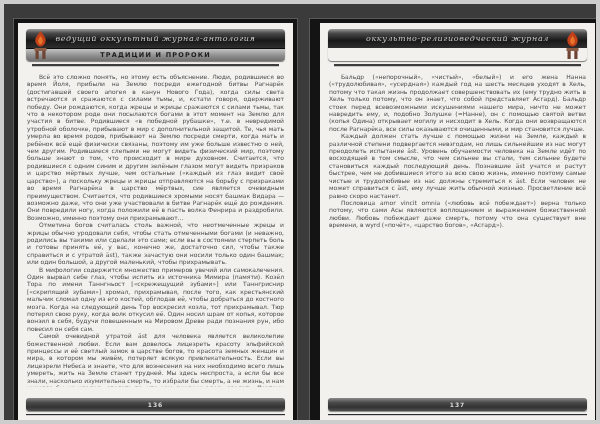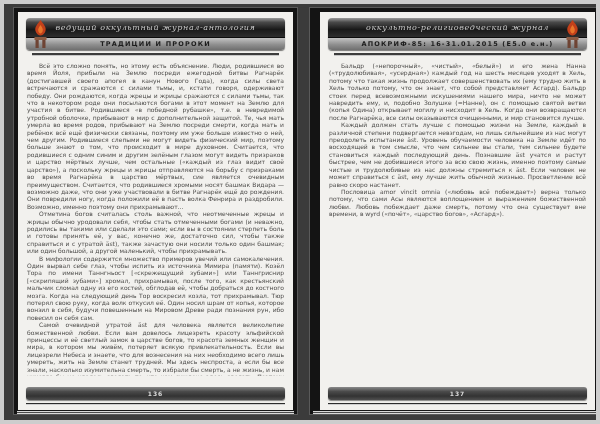--- a/index.html
+++ b/index.html
@@ -1,19 +1,19 @@
 <!DOCTYPE html>
 <html><head>
 <meta charset="utf-8">
 <style>
   html,body{margin:0;padding:0;}
   body{font-family:"DejaVu Sans",sans-serif;background:#222;}
   .canvas{position:relative;width:600px;height:424px;box-sizing:border-box;
     background:#3b3b3b;border:4px solid #cdcdcd;overflow:hidden;}
-  .page{position:absolute;top:4px;width:275px;height:398px;background:#141414;
+  .page{position:absolute;top:15px;width:275px;height:398px;background:#141414;
     padding:4px;box-shadow:0 0 0 1px #5a5a5a;}
   .page-left{left:10px;}
   .page-right{left:306px;padding-left:10px;}
   .sheet{position:relative;width:100%;height:100%;background:#f2f1ee;overflow:hidden;}
   .page-stack{position:absolute;left:3px;right:3px;bottom:0;height:3px;
     background:repeating-linear-gradient(180deg,#d8d8d8 0 1px,#4a4a4a 1px 2px);}
   
   .band{position:absolute;top:6px;left:8px;right:8px;height:32px;border-radius:4px;
     overflow:hidden;box-shadow:0 1px 1px rgba(0,0,0,.5);}
   .band-top{height:19px;display:flex;align-items:center;justify-content:center;
@@ -90,23 +90,20 @@
           <path d="M10.5 6 C8.8 8.6 7.8 9.8 8.3 12 C8.7 13.6 9.7 14.4 10.5 14.4 C11.3 14.4 12.3 13.6 12.7 12 C13.2 9.8 12.2 8.6 10.5 6 Z" fill="#e8762a"></path>
           <rect x="4.5" y="18" width="12" height="3" fill="#8a5a42"></rect>
           <rect x="5.5" y="21" width="3.2" height="8" fill="#6e4434"></rect>
           <rect x="12.3" y="21" width="3.2" height="8" fill="#6e4434"></rect>
         </svg>
       </div>
       <div class="band">
         <div class="band-top">
           <span class="script-title">оккультно-религиоведческий журнал</span>
         </div>
-        <div class="band-bottom">
-          <span class="caps-title">АПОКРИФ-85: 16-31.01.2015 (Е5.0 е.н.)</span>
-        </div>
       </div>
       <div class="band-rule"></div>
       <div class="body-text">
         <p>Бальдр («непорочный», «чистый», «белый») и его жена Нанна («трудолюбивая», «усердная») каждый год на шесть месяцев уходят в Хель, потому что такая жизнь продолжает совершенствовать их (ему трудно жить в Хель только потому, что он знает, что собой представляет Асгард). Бальдр стоек перед всевозможными искушениями нашего мира, ничто не может навредить ему, и, подобно Золушке (=Нанне), он с помощью святой ветви (копья Одина) открывает могилу и нисходит в Хель. Когда они возвращаются после Рагнарёка, все силы оказываются очищенными, и мир становится лучше.</p>
         <p>Каждый должен стать лучше с помощью жизни на Земле, каждый в различной степени подвергается невзгодам, но лишь сильнейшие из нас могут преодолеть испытание äst. Уровень обучаемости человека на Земле идёт по восходящей в том смысле, что чем сильнее вы стали, тем сильнее будете становиться каждый последующий день. Познавшие äst учатся и растут быстрее, чем не добившиеся этого за всю свою жизнь, именно поэтому самые чистые и трудолюбивые из нас должны стремиться к äst. Если человек не может справиться с äst, ему лучше жить обычной жизнью. Просветление всё равно скоро настанет.</p>
         <p>Пословица amor vincit omnia («любовь всё побеждает») верна только потому, что сами Асы являются воплощением и выражением божественной любви. Любовь побеждает даже смерть, потому что она существует вне времени, в wyrd («почёт», «царство богов», «Асгард»).</p>
       </div>
       <div class="footer-band">
         <span class="page-number">137</span>
       </div>

